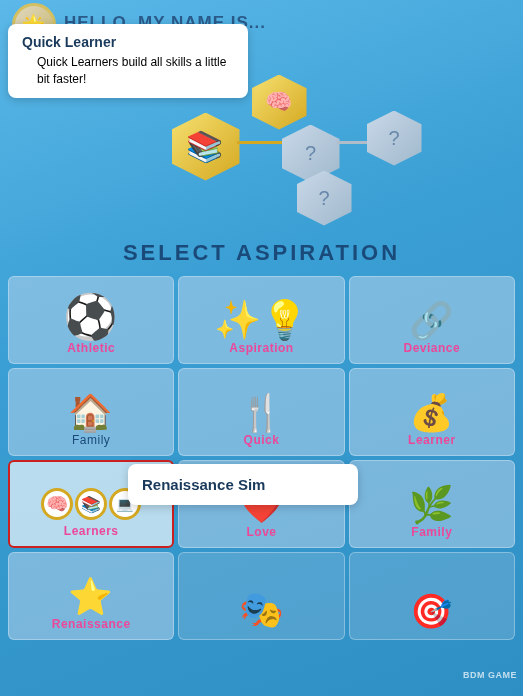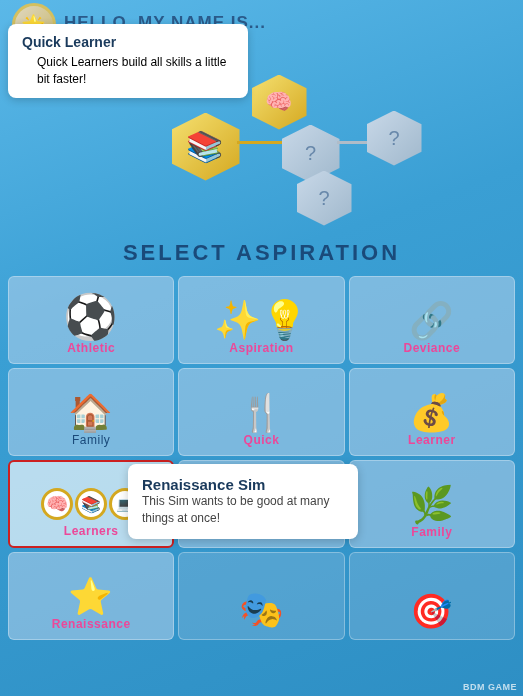--- a/index.html
+++ b/index.html
@@ -197,21 +197,21 @@
     
     .knowledge-icons {
       display: flex;
       gap: 2px;
       margin-bottom: 4px;
     }
 
     
     .watermark {
       position: absolute;
-      bottom: 4px;
+      bottom: 16px;
       right: 6px;
       font-size: 9px;
       color: rgba(255,255,255,0.7);
       font-weight: bold;
       letter-spacing: 0.5px;
     }
 
     .gold-ring {
       display: inline-flex;
       align-items: center;
@@ -303,21 +303,20 @@
   <div class="asp-cell selected" style="position:relative;">
     <div class="knowledge-icons">
       <div class="gold-ring" style="width:32px;height:32px;font-size:18px;">🧠</div>
       <div class="gold-ring" style="width:32px;height:32px;font-size:16px;">📚</div>
       <div class="gold-ring" style="width:32px;height:32px;font-size:14px;">💻</div>
     </div>
     <span class="asp-label">Learners</span>
 
     <div class="renaissance-popup">
       <div class="renaissance-popup-title">Renaissance Sim</div>
-      <div class="renaissance-popup-body">This Sim wants to be good at many things at once!</div>
     </div>
   </div>
 
   <div class="asp-cell">
     <div class="asp-icon" style="font-size:36px;">❤️</div>
     <span class="asp-label">Love</span>
   </div>
   <div class="asp-cell">
     <div class="asp-icon" style="font-size:36px;">🌿</div>
     <span class="asp-label">Family</span>

